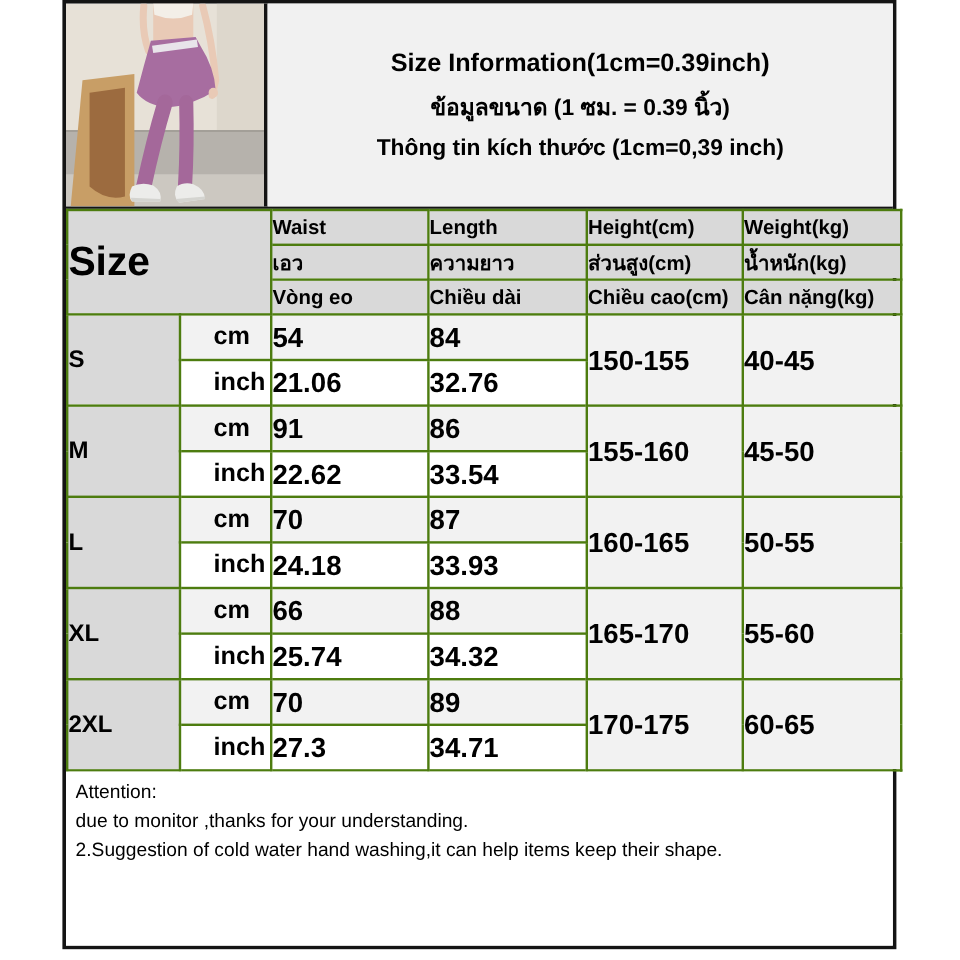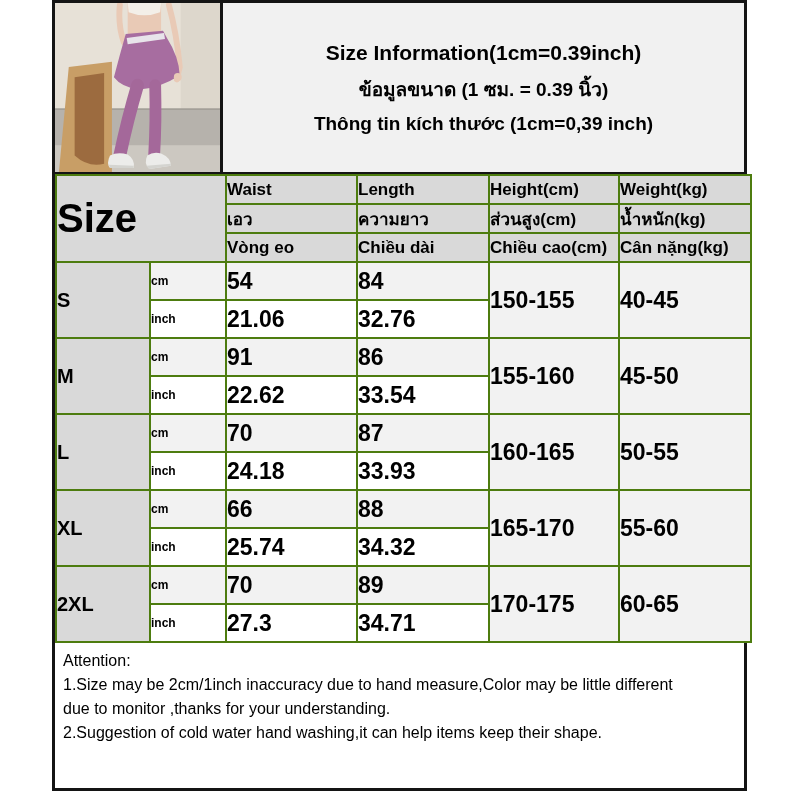--- a/index.html
+++ b/index.html
@@ -29,24 +29,24 @@
     border-collapse:collapse;table-layout:fixed;width:100%;flex:0 0 auto;
   }
   .size-table td{
     border:2px solid #4d7c0f;vertical-align:middle;
     padding:0;overflow:hidden;background:#fff;margin-top:20px;
   }
   .size-table tr.hrow{height:29px;}
   .size-table tr.drow{height:38px;}
   td.gray{background:var(--header_gray,#d9d9d9);}
   td.light{background:var(--row_light,#f2f2f2);}
-  td.size-big{font-size:40px;font-weight:bold;}
+  td.size-big{font-size:34px;font-weight:bold;}
   td.head{font-size:17px;font-weight:bold;}
   td.size-cell{font-size:20px;font-weight:bold;}
-  td.unit{font-size:12px;font-weight:bold;}
+  td.unit{font-size:21px;font-weight:bold;padding-left:27px;}
   td.val{font-size:23px;font-weight:bold;}
   
   .attention{
     flex:1;background:#fff;padding:6px 8px 0 8px;box-sizing:border-box;
   }
   .attention .line{
     font-size:16px;line-height:1.5;white-space:nowrap;overflow:hidden;
   }
 </style>
 </head>
@@ -201,18 +201,17 @@
       <tr class="drow">
         <td class="unit">inch</td>
         <td class="val">27.3</td>
         <td class="val">34.71</td>
       </tr>
     </tbody>
   </table>
 
   <div class="attention">
     <div class="line">Attention:</div>
-    <div class="line">1.Size may be 2cm/1inch inaccuracy due to hand measure,Color may be little different</div>
     <div class="line">due to monitor ,thanks for your understanding.</div>
     <div class="line">2.Suggestion of cold water hand washing,it can help items keep their shape.</div>
   </div>
 
 </div>
 
 </body></html>

